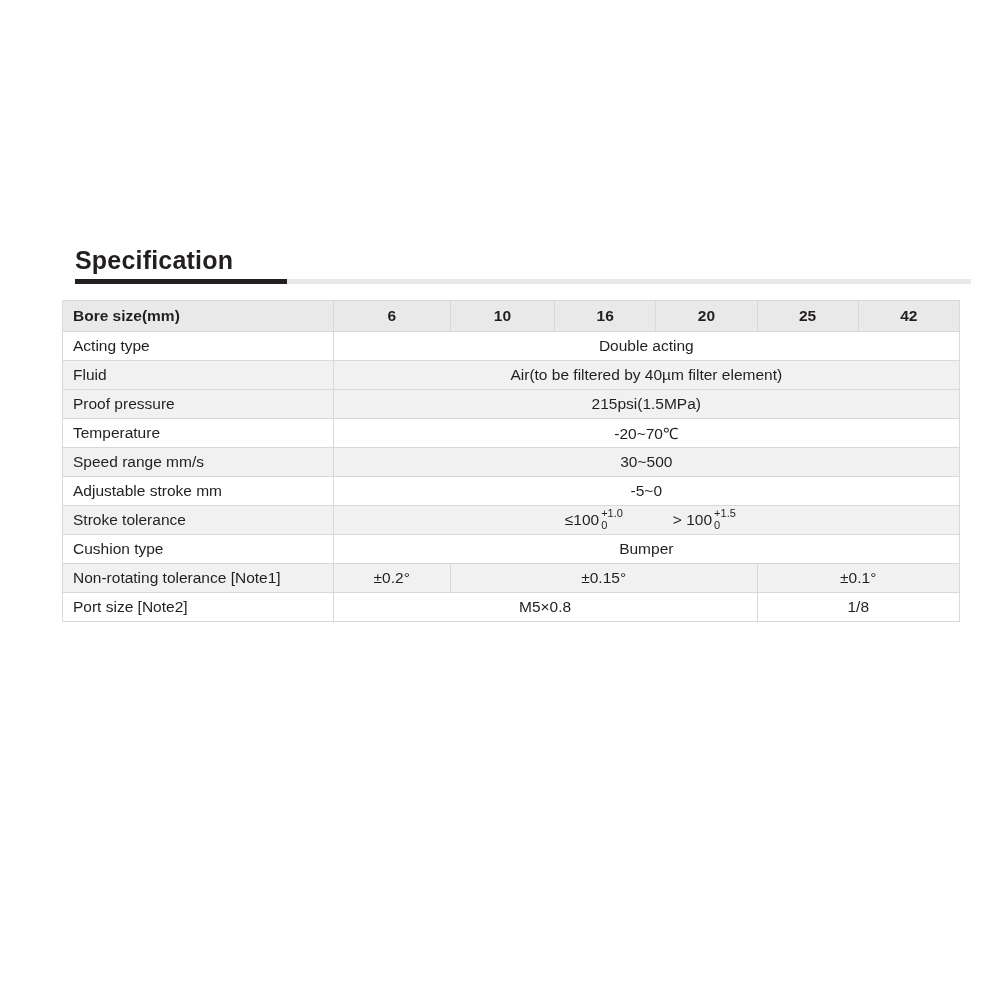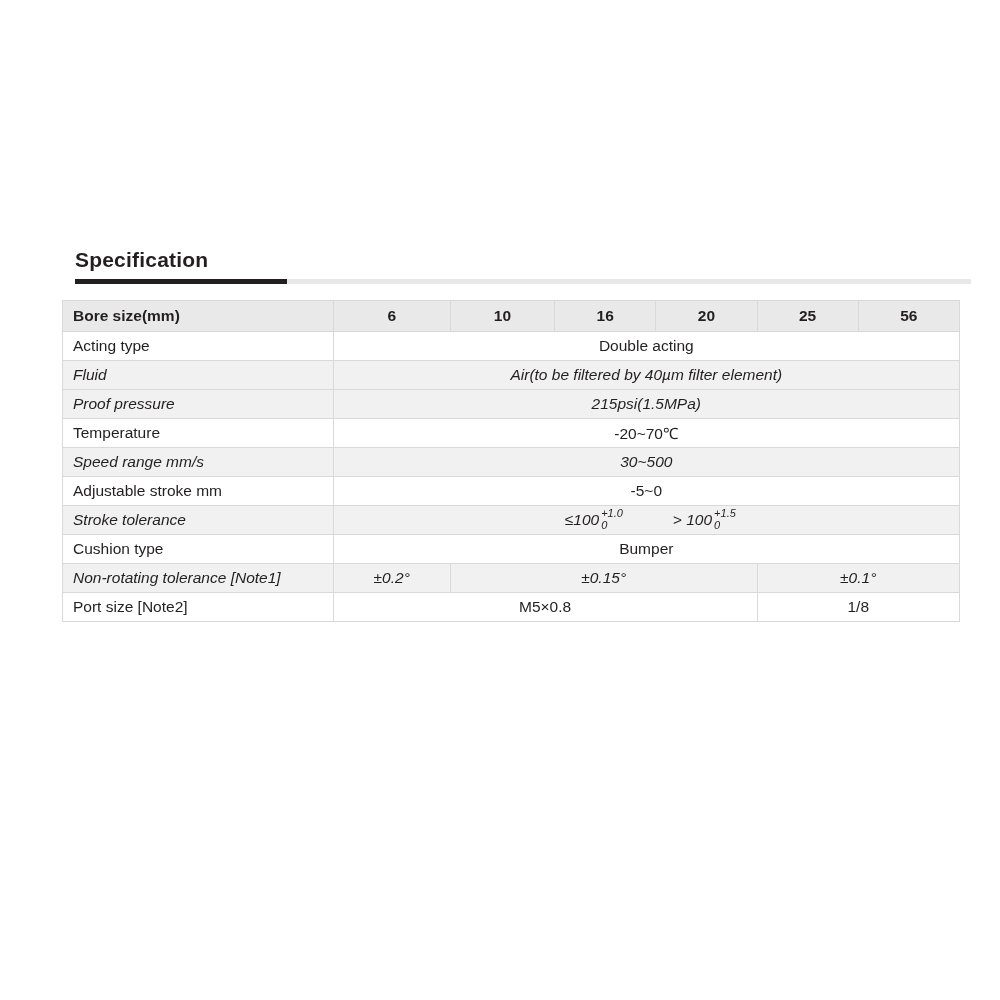--- a/index.html
+++ b/index.html
@@ -24,21 +24,21 @@
     left: 62px;
     top: 245px;
     width: 900px;
   }
   .title-row {
     position: relative;
     padding-left: 13px;
     padding-bottom: 6px;
   }
   .title-text {
-    font-size: 21px;
+    font-size: 25px;
     font-weight: bold;
     letter-spacing: 0.2px;
     color: #231f20;
     line-height: 30px;
   }
   .title-rule {
     position: relative;
     margin-top: 4px;
     height: 5px;
     width: 896px;
@@ -71,21 +71,20 @@
   .rowlabel {
     width: 270px;
     text-align: left;
     white-space: nowrap;
   }
   .ctr {
     text-align: center;
   }
   tr.shade td {
     background: #f1f1f1;
-    font-style: italic;
   }
   tr.plain td {
     background: #ffffff;
   }
   tr.head td {
     background: #e9e9e9;
     font-weight: bold;
     height: 30px;
   }
   tr.head td.rowlabel {
@@ -152,21 +151,21 @@
         <col style="width:101px">
       </colgroup>
       <tbody>
         <tr class="head">
           <td class="rowlabel">Bore size(mm)</td>
           <td class="ctr">6</td>
           <td class="ctr">10</td>
           <td class="ctr">16</td>
           <td class="ctr">20</td>
           <td class="ctr">25</td>
-          <td class="ctr">56</td>
+          <td class="ctr">42</td>
         </tr>
 
         <tr class="plain">
           <td class="rowlabel">Acting type</td>
           <td class="ctr" colspan="6">Double acting</td>
         </tr>
 
         <tr class="shade">
           <td class="rowlabel">Fluid</td>
           <td class="ctr" colspan="6">Air(to be filtered by 40µm filter element)</td>

